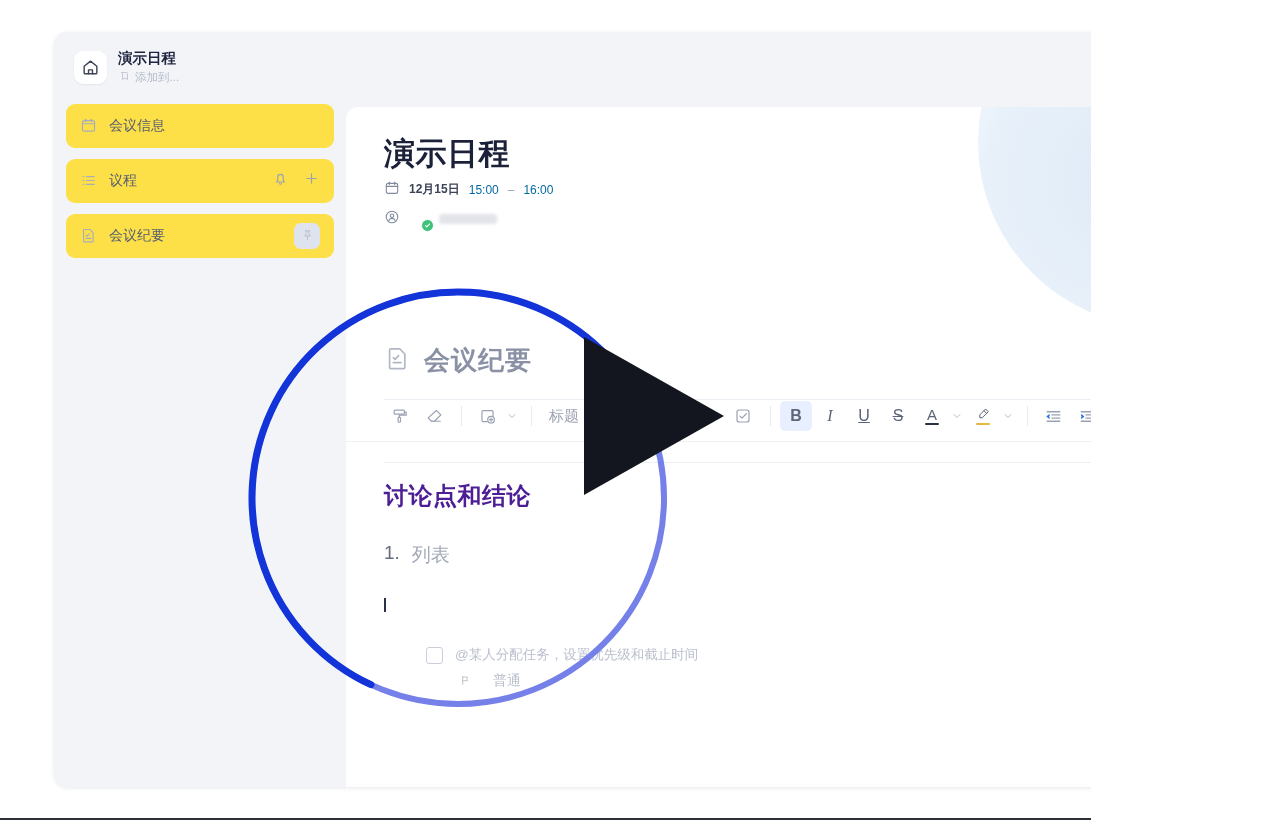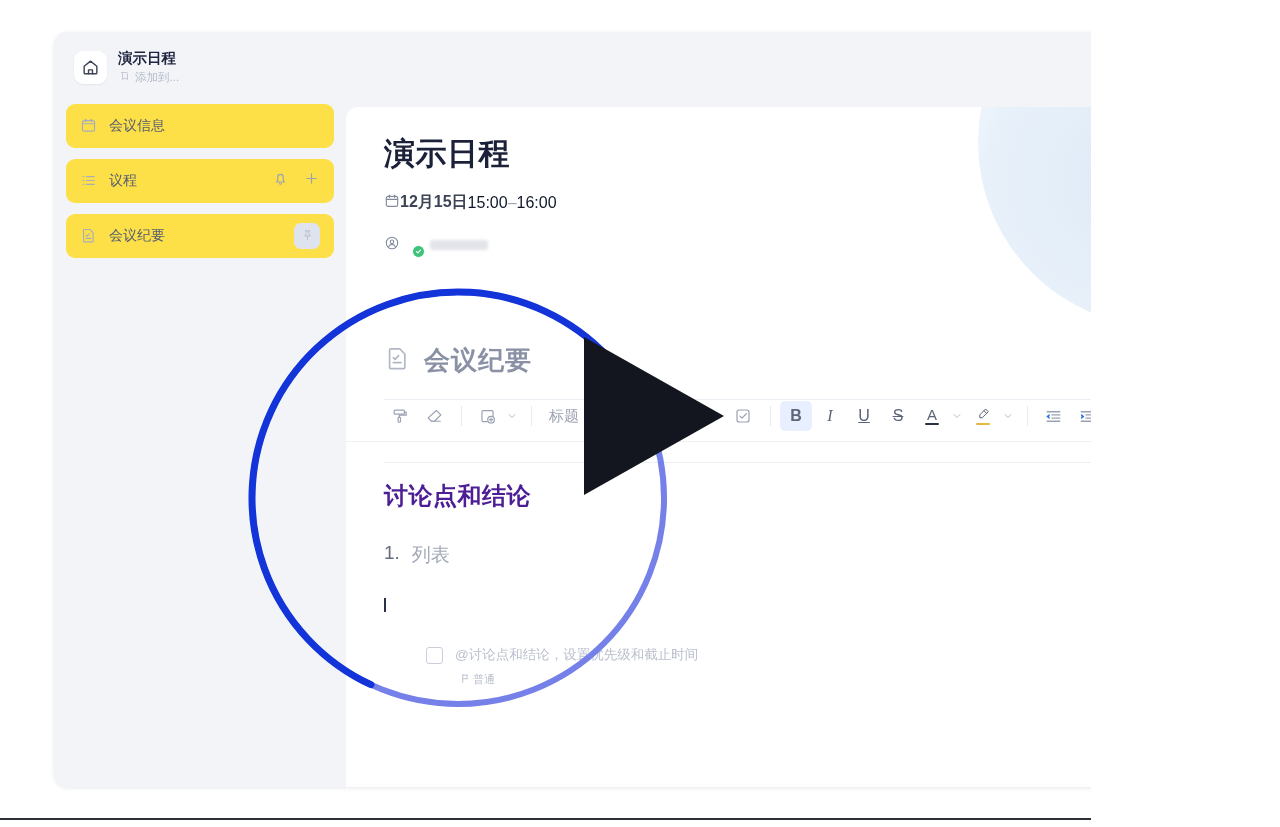--- a/index.html
+++ b/index.html
@@ -115,26 +115,27 @@
   .doc-title {
     font-size: 31px;
     font-weight: bold;
     color: #1b2138;
     letter-spacing: .5px;
     line-height: 1.2;
   }
   .meta-row {
     display: flex;
     align-items: center;
-    margin-top: 20px;
-    font-size: 16px;
+    gap: 9px;
+    margin-top: 8px;
+    font-size: 12px;
     color: #5a6176;
   }
   .meta-date-day { font-weight: bold; color: #3c4355; }
-  .meta-time { color: #0f172a; }
+  .meta-time { color: #0369a1; }
   .meta-dash { color: #9aa1b3; }
 
   .attendee {
     display: flex; align-items: center; gap: 7px;
   }
   .avatar-wrap { position: relative; width: 23px; height: 23px; }
   .avatar-img {
     width: 23px; height: 23px; border-radius: 5px;
     background: linear-gradient(150deg,#8d93a4 0%,#5f6679 40%,#c9ccd6 100%);
     filter: blur(.6px);
@@ -218,23 +219,23 @@
   .todo-row {
     display: flex; align-items: center; gap: 12px;
     margin: 34px 0 0 42px;
     font-size: 13.5px; color: #b9bfcc;
   }
   .todo-box {
     width: 15px; height: 15px; border: 1.4px solid #c9cedb; border-radius: 3px;
     flex: 0 0 15px;
   }
   .todo-flag {
-    display: flex; align-items: center; gap: 2px;
+    display: flex; align-items: center; gap: 22px;
     margin: 8px 0 0 76px;
-    font-size: 11px; color: #b9bfcc;
+    font-size: 14px; color: #b9bfcc;
   }
 
   
   .ring-overlay {
     position: absolute;
     left: 243px; top: 283px;
     width: 430px; height: 430px;
     pointer-events: none;
     z-index: 40;
   }
@@ -568,21 +569,21 @@
 
           <div class="ol-item">
             <span class="ol-num">1.</span>
             <span>列表</span>
           </div>
 
           <div class="ghost-line"></div>
 
           <div class="todo-row">
             <span class="todo-box"></span>
-            <span>@讨论点和结论，设置优先级和截止时间</span>
+            <span>@某人分配任务，设置优先级和截止时间</span>
           </div>
           <div class="todo-flag">
             <span>
               <svg width="11" height="11" viewBox="0 0 24 24" fill="none" stroke="#b9bfcc" stroke-width="2" stroke-linecap="round" stroke-linejoin="round">
                 <path d="M6 3.5v17"></path>
                   <path d="M6 4.5h11l-2.5 4 2.5 4H6"></path>
               </svg>
             </span>
             <span>普通</span>
           </div>

